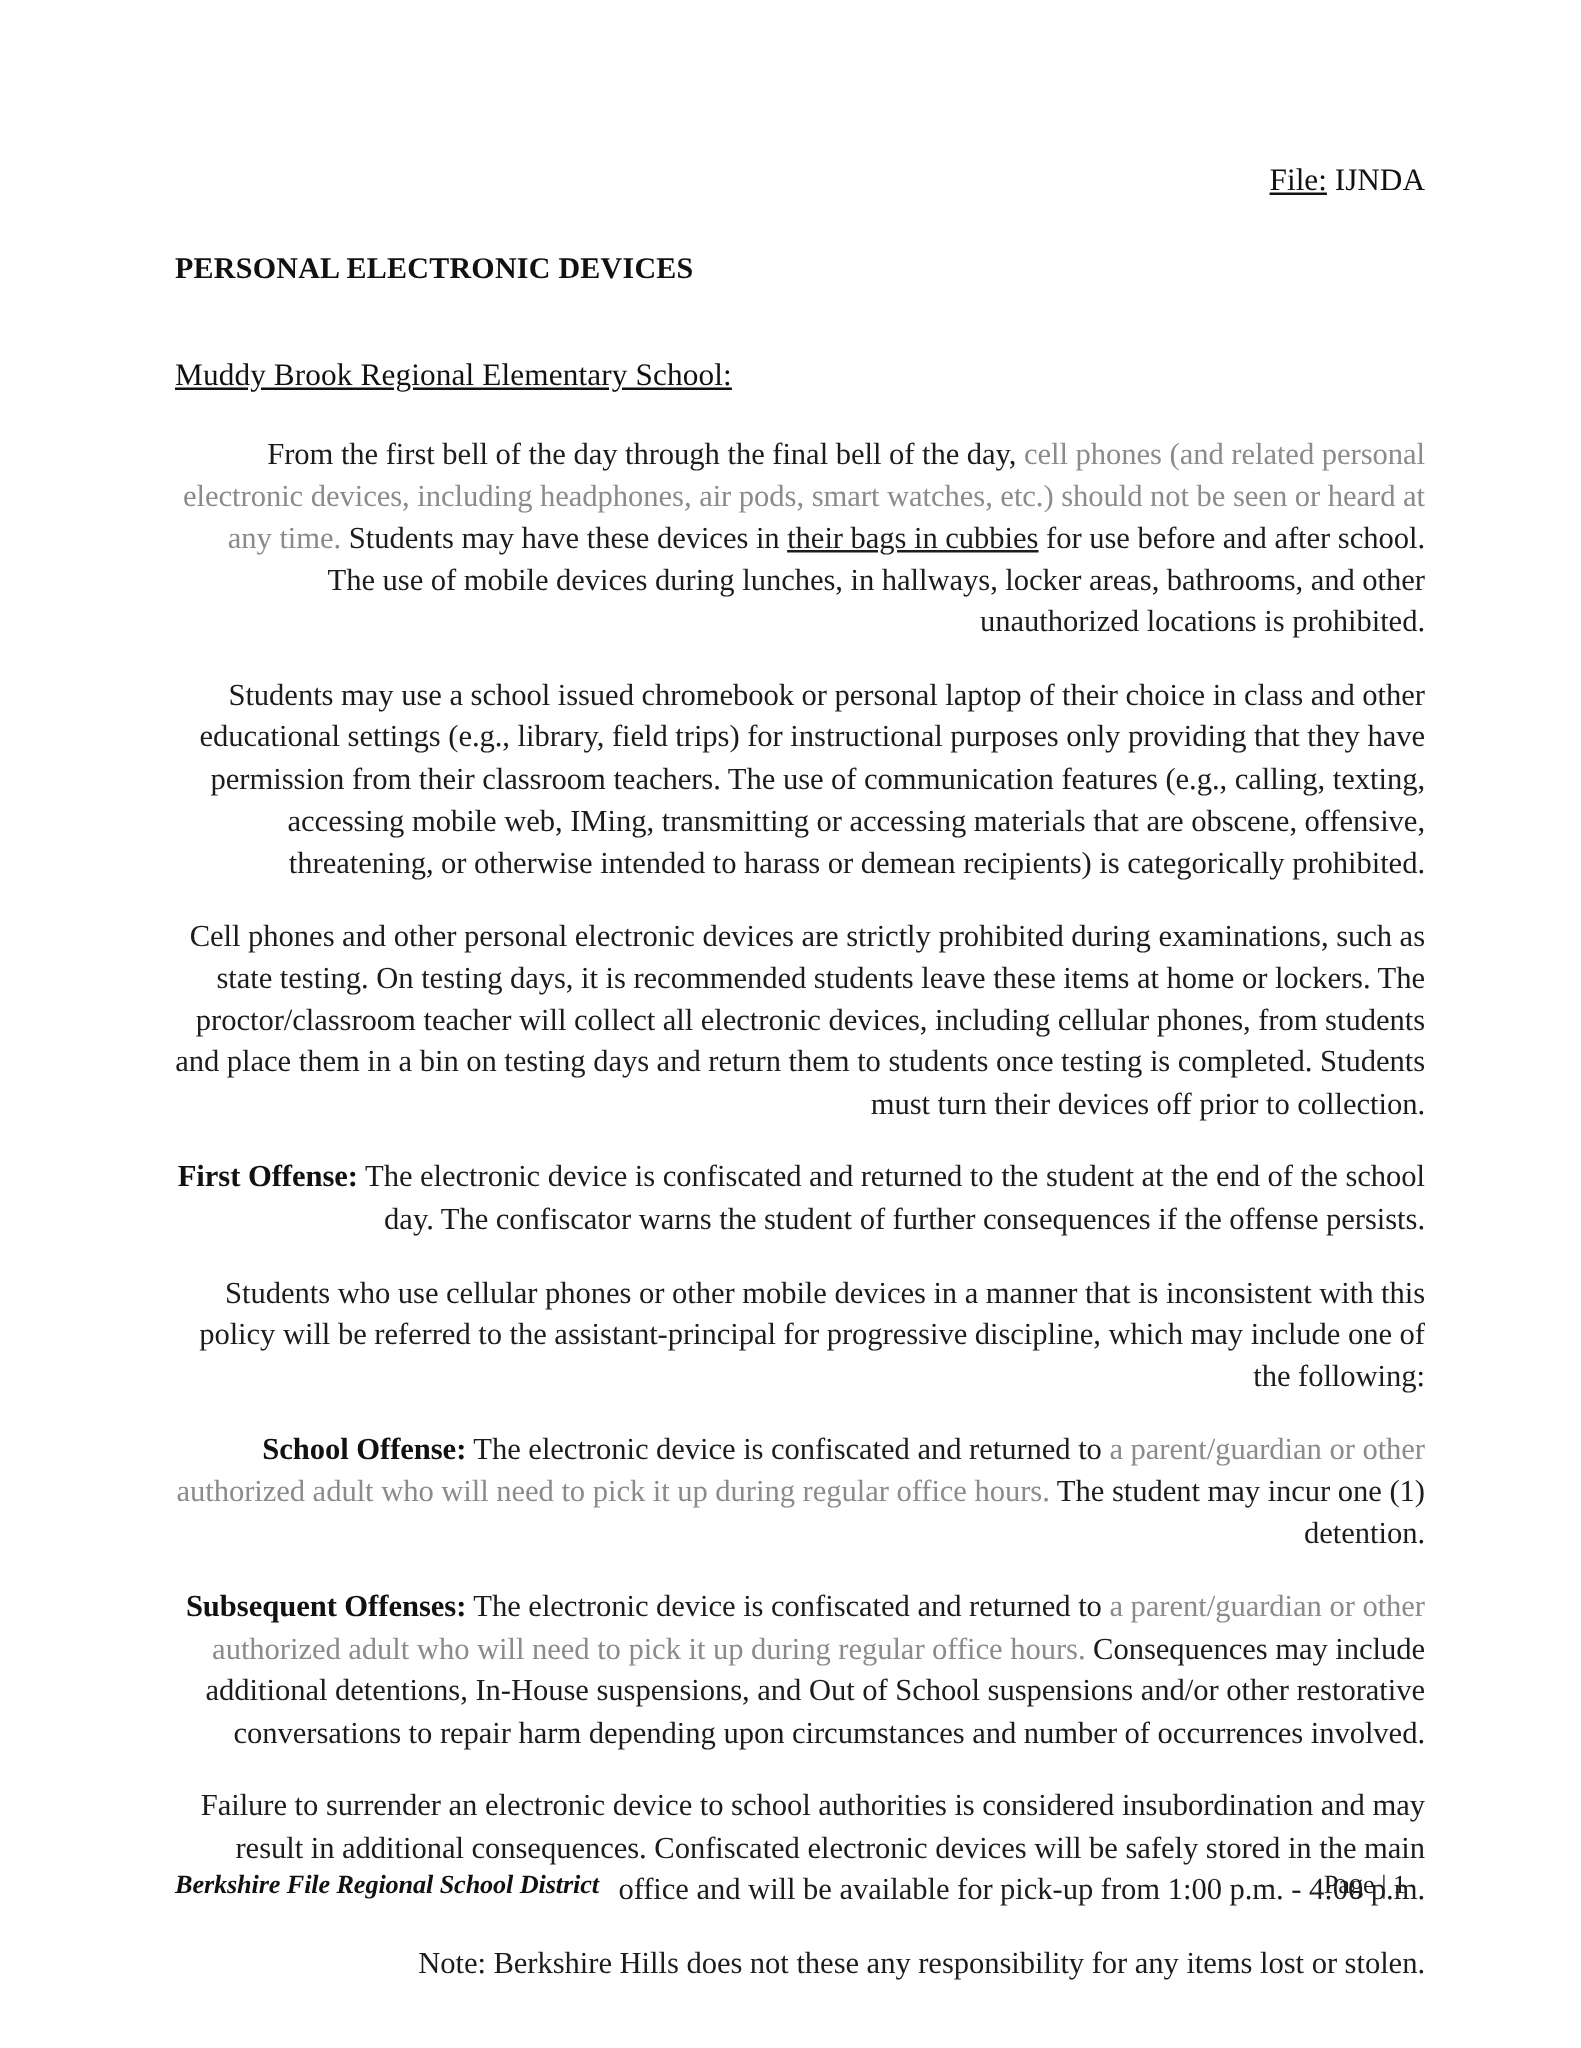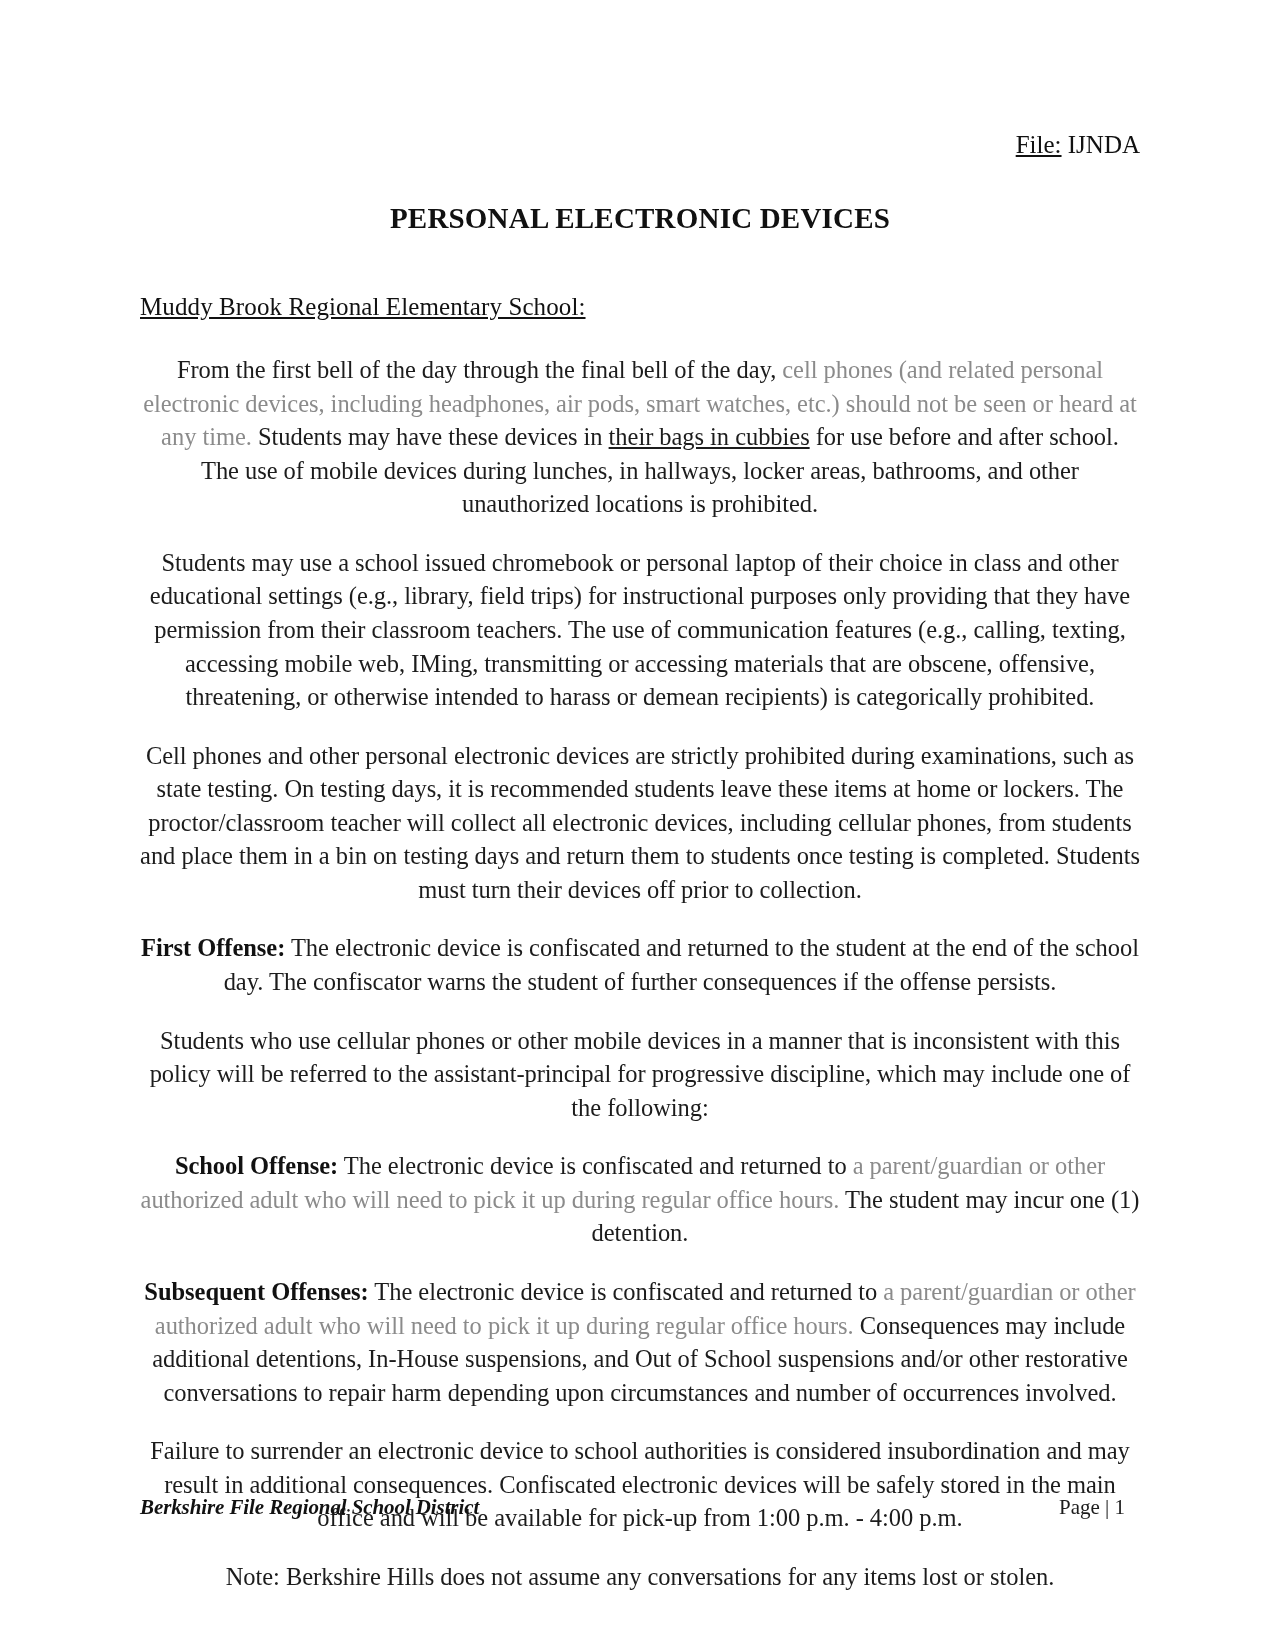--- a/index.html
+++ b/index.html
@@ -32,22 +32,22 @@
     line-height: 1.2;
     color: #111111;
     margin: 0 0 42px 0;
   }
   .file-label {
     text-decoration: underline;
   }
 
   
   .doc-title {
-    text-align: center;
-    font-size: 29px;
+    text-align: left;
+    font-size: 24px;
     font-weight: bold;
     letter-spacing: 0.2px;
     color: #111111;
     margin: 0 0 58px 0;
   }
 
   
   .section-heading {
     font-size: 25px;
     font-weight: normal;
@@ -56,21 +56,21 @@
     margin: 0 0 32px 0;
     letter-spacing: 0.1px;
   }
 
   
   p.para {
     font-size: 24.5px;
     line-height: 1.37;
     margin: 0 0 25px 0;
     color: #1c1c1c;
-    text-align: center;
+    text-align: right;
     letter-spacing: -0.05px;
   }
   p.para:last-child { margin-bottom: 0; }
 
   .gray { color: #8b8b8b; }
   .bold { font-weight: bold; color: #111111; }
   .uline { text-decoration: underline; }
 
   
   .footer {
@@ -116,21 +116,21 @@
     <p class="para"><span class="bold">First Offense:</span><span> The electronic device is confiscated and returned to the student at the end of the school day. The confiscator warns the student of further consequences if the offense persists.</span></p>
 
     <p class="para">Students who use cellular phones or other mobile devices in a manner that is inconsistent with this policy will be referred to the assistant-principal for progressive discipline, which may include one of the following:</p>
 
     <p class="para"><span class="bold">School Offense:</span><span> The electronic device is confiscated and returned to </span><span class="gray">a parent/guardian or other authorized adult who will need to pick it up during regular office hours.</span><span> The student may incur one (1) detention.</span></p>
 
     <p class="para"><span class="bold">Subsequent Offenses:</span><span> The electronic device is confiscated and returned to </span><span class="gray">a parent/guardian or other authorized adult who will need to pick it up during regular office hours.</span><span> Consequences may include additional detentions, In-House suspensions, and Out of School suspensions and/or other restorative conversations to repair harm depending upon circumstances and number of occurrences involved.</span></p>
 
     <p class="para">Failure to surrender an electronic device to school authorities is considered insubordination and may result in additional consequences. Confiscated electronic devices will be safely stored in the main office and will be available for pick-up from 1:00 p.m. - 4:00 p.m.</p>
 
-    <p class="para">Note:   Berkshire Hills does not assume any conversations for any items lost or stolen.</p>
+    <p class="para">Note:   Berkshire Hills does not these any responsibility for any items lost or stolen.</p>
 
   </div>
 
   <div class="footer">
     <div class="footer-left">Berkshire File Regional School District</div>
     <div class="footer-right">Page | 1</div>
   </div>
 
 </div>
 

